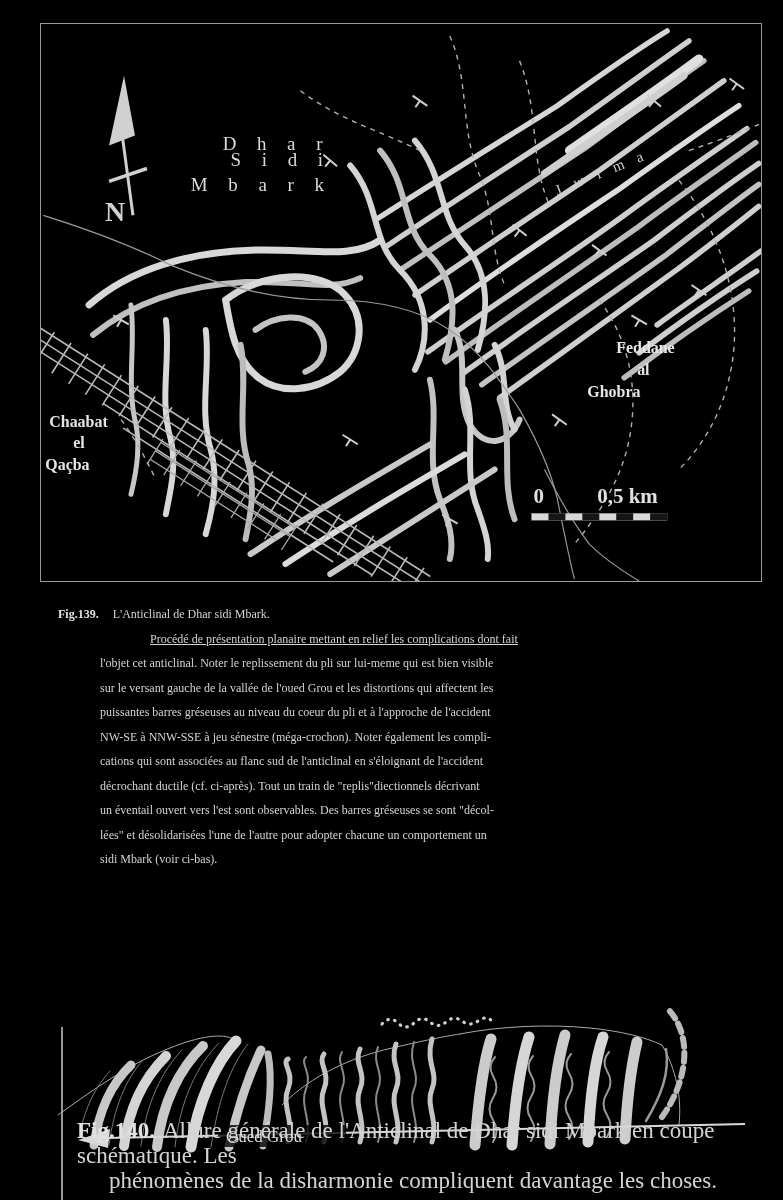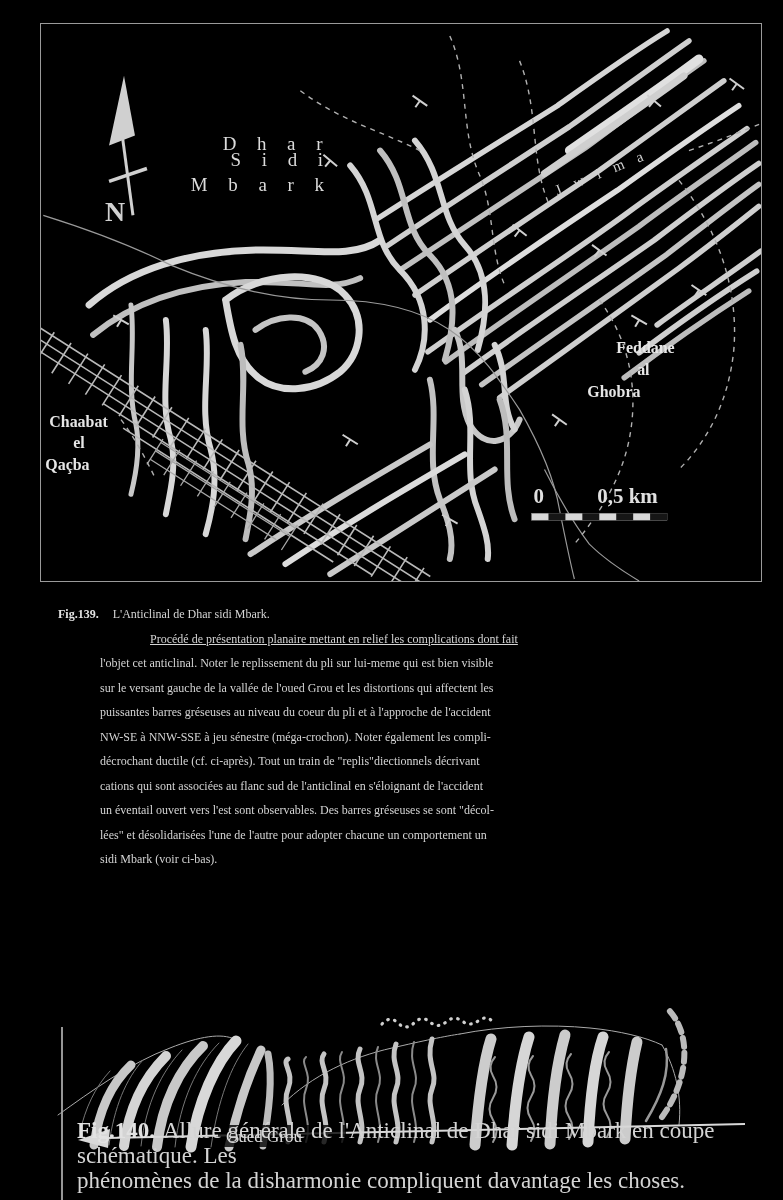--- a/index.html
+++ b/index.html
@@ -9,21 +9,21 @@
              border:1px solid #9a9a9a;box-sizing:border-box;background:#000;}
   .map-svg{position:absolute;left:0;top:0;width:100%;height:100%;}
   .section-wrap{position:absolute;left:30px;top:997px;width:720px;height:240px;}
   .cap139{position:absolute;left:58px;top:602px;width:655px;font-size:12px;line-height:24.5px;color:#d4d4d4;}
   .cap139 .fignum{font-weight:bold;color:#e2e2e2;margin-right:14px;}
   .cap139 .para{margin-left:42px;}
   .cap139 .para .ln{white-space:nowrap;}
   .cap139 .para .first{padding-left:50px;text-decoration:underline;}
   .cap140{position:absolute;left:77px;top:1118px;width:640px;font-size:23px;line-height:25px;color:#d4d4d4;}
   .cap140 .fignum{font-weight:bold;color:#e2e2e2;margin-right:8px;}
-  .cap140 .ln2{text-align:left;}
+  .cap140 .ln2{text-align:right;}
   svg text{font-family:"Liberation Serif", serif;}
 </style>
 </head>
 <body>
 
 <div class="page">
 
   <div class="map-frame">
     <svg class="map-svg" viewBox="0 0 722 559" aria-hidden="true">
 
@@ -169,22 +169,22 @@
   <div class="cap139">
     <div>
       <span class="fignum">Fig.139.</span><span>L'Anticlinal de Dhar sidi Mbark.</span>
     </div>
     <div class="para">
       <div class="ln first">Procédé de présentation planaire mettant en relief les complications dont fait</div>
       <div class="ln">l'objet cet anticlinal. Noter le replissement du pli sur lui-meme qui est bien visible</div>
       <div class="ln">sur le versant gauche de la vallée de l'oued Grou et les distortions qui affectent les</div>
       <div class="ln">puissantes barres gréseuses au niveau du coeur du pli et à l'approche de l'accident</div>
       <div class="ln">NW-SE à NNW-SSE à jeu sénestre (méga-crochon). Noter également les  compli-</div>
+      <div class="ln">cations qui sont associées au flanc sud de l'anticlinal en  s'éloignant de l'accident</div>
       <div class="ln">décrochant ductile (cf. ci-après). Tout un train de "replis"diectionnels décrivant</div>
-      <div class="ln">cations qui sont associées au flanc sud de l'anticlinal en  s'éloignant de l'accident</div>
       <div class="ln">un éventail ouvert vers l'est sont observables. Des barres gréseuses se sont "décol-</div>
       <div class="ln">lées" et désolidarisées l'une de l'autre pour adopter chacune un comportement un</div>
       <div class="ln">sidi Mbark (voir ci-bas).</div>
     </div>
   </div>
 
   <div class="section-wrap">
     <svg viewBox="0 0 720 240" width="720" height="240" aria-hidden="true">
 
       <path d="M32,30V237" stroke="#c8c8c8" stroke-width="1.5" fill="none"></path>

